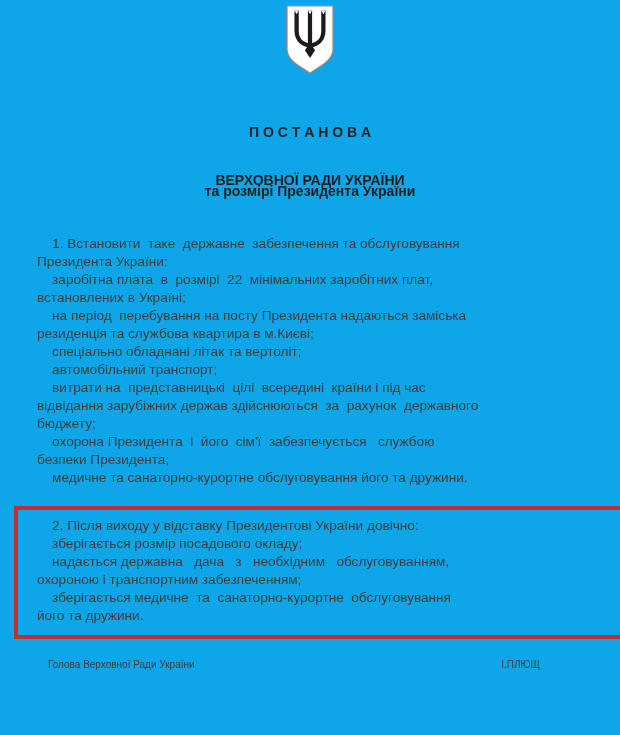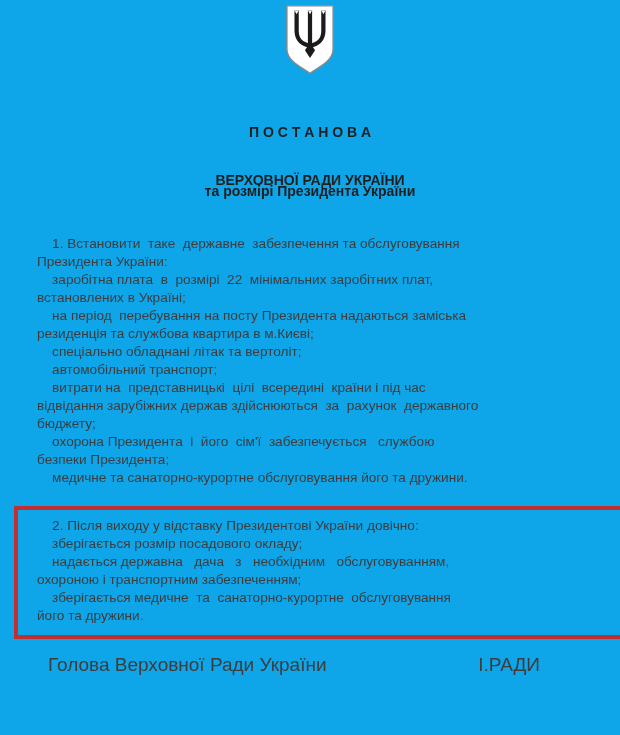--- a/index.html
+++ b/index.html
@@ -34,21 +34,21 @@
   .para1{position:absolute;top:235px;left:37px;width:570px;}
   .highlight-box{
     position:absolute;top:506px;left:14px;width:586px;height:118px;
     border:4px solid #c22f30;
     padding:7px 0 0 19px;
     box-sizing:content-box;
   }
   .signature-row{
     position:absolute;top:656px;left:48px;width:492px;
     display:flex;justify-content:space-between;
-    font-size:19px;line-height:18px;white-space:pre;gap:28px;
+    font-size:10px;line-height:18px;white-space:pre;gap:28px;
   }
   .footer-block{
     position:absolute;top:698px;left:48px;
     font-size:13.6px;line-height:17px;white-space:pre;
   }
   .line{white-space:pre;}
 </style>
 </head>
 <body>
 
@@ -84,21 +84,21 @@
 
 
   <div class="para1 body-lines"><div class="line">    1. Встановити  таке  державне  забезпечення та обслуговування</div><div class="line">Президента України:</div><div class="line">    заробітна плата  в  розмірі  22  мінімальних заробітних плат,</div><div class="line">встановлених в Україні;</div><div class="line">    на період  перебування на посту Президента надаються заміська</div><div class="line">резиденція та службова квартира в м.Києві;</div><div class="line">    спеціально обладнані літак та вертоліт;</div><div class="line">    автомобільний транспорт;</div><div class="line">    витрати на  представницькі  цілі  всередині  країни і під час</div><div class="line">відвідання зарубіжних держав здійснюються  за  рахунок  державного</div><div class="line">бюджету;</div><div class="line">    охорона Президента  і  його  сім'ї  забезпечується   службою</div><div class="line">безпеки Президента;</div><div class="line">    медичне та санаторно-курортне обслуговування його та дружини.</div></div>
 
   <div class="highlight-box" style="border-color: rgb(194, 47, 48);">
     <div class="body-lines"><div class="line">    2. Після виходу у відставку Президентові України довічно:</div><div class="line">    зберігається розмір посадового окладу;</div><div class="line">    надається державна   дача   з   необхідним   обслуговуванням,</div><div class="line">охороною і транспортним забезпеченням;</div><div class="line">    зберігається медичне  та  санаторно-курортне  обслуговування</div><div class="line">його та дружини.</div></div>
   </div>
 
   <div class="signature-row">
     <span>Голова Верховної Ради України</span>
-    <span>І.РАДИ</span>
+    <span>І.ПЛЮЩ</span>
   </div>
 
   <div class="footer-block">
     <div>м.Київ, 4 січня 1992 року</div>
     
   </div>
 
 </div>
 
 </body></html>

